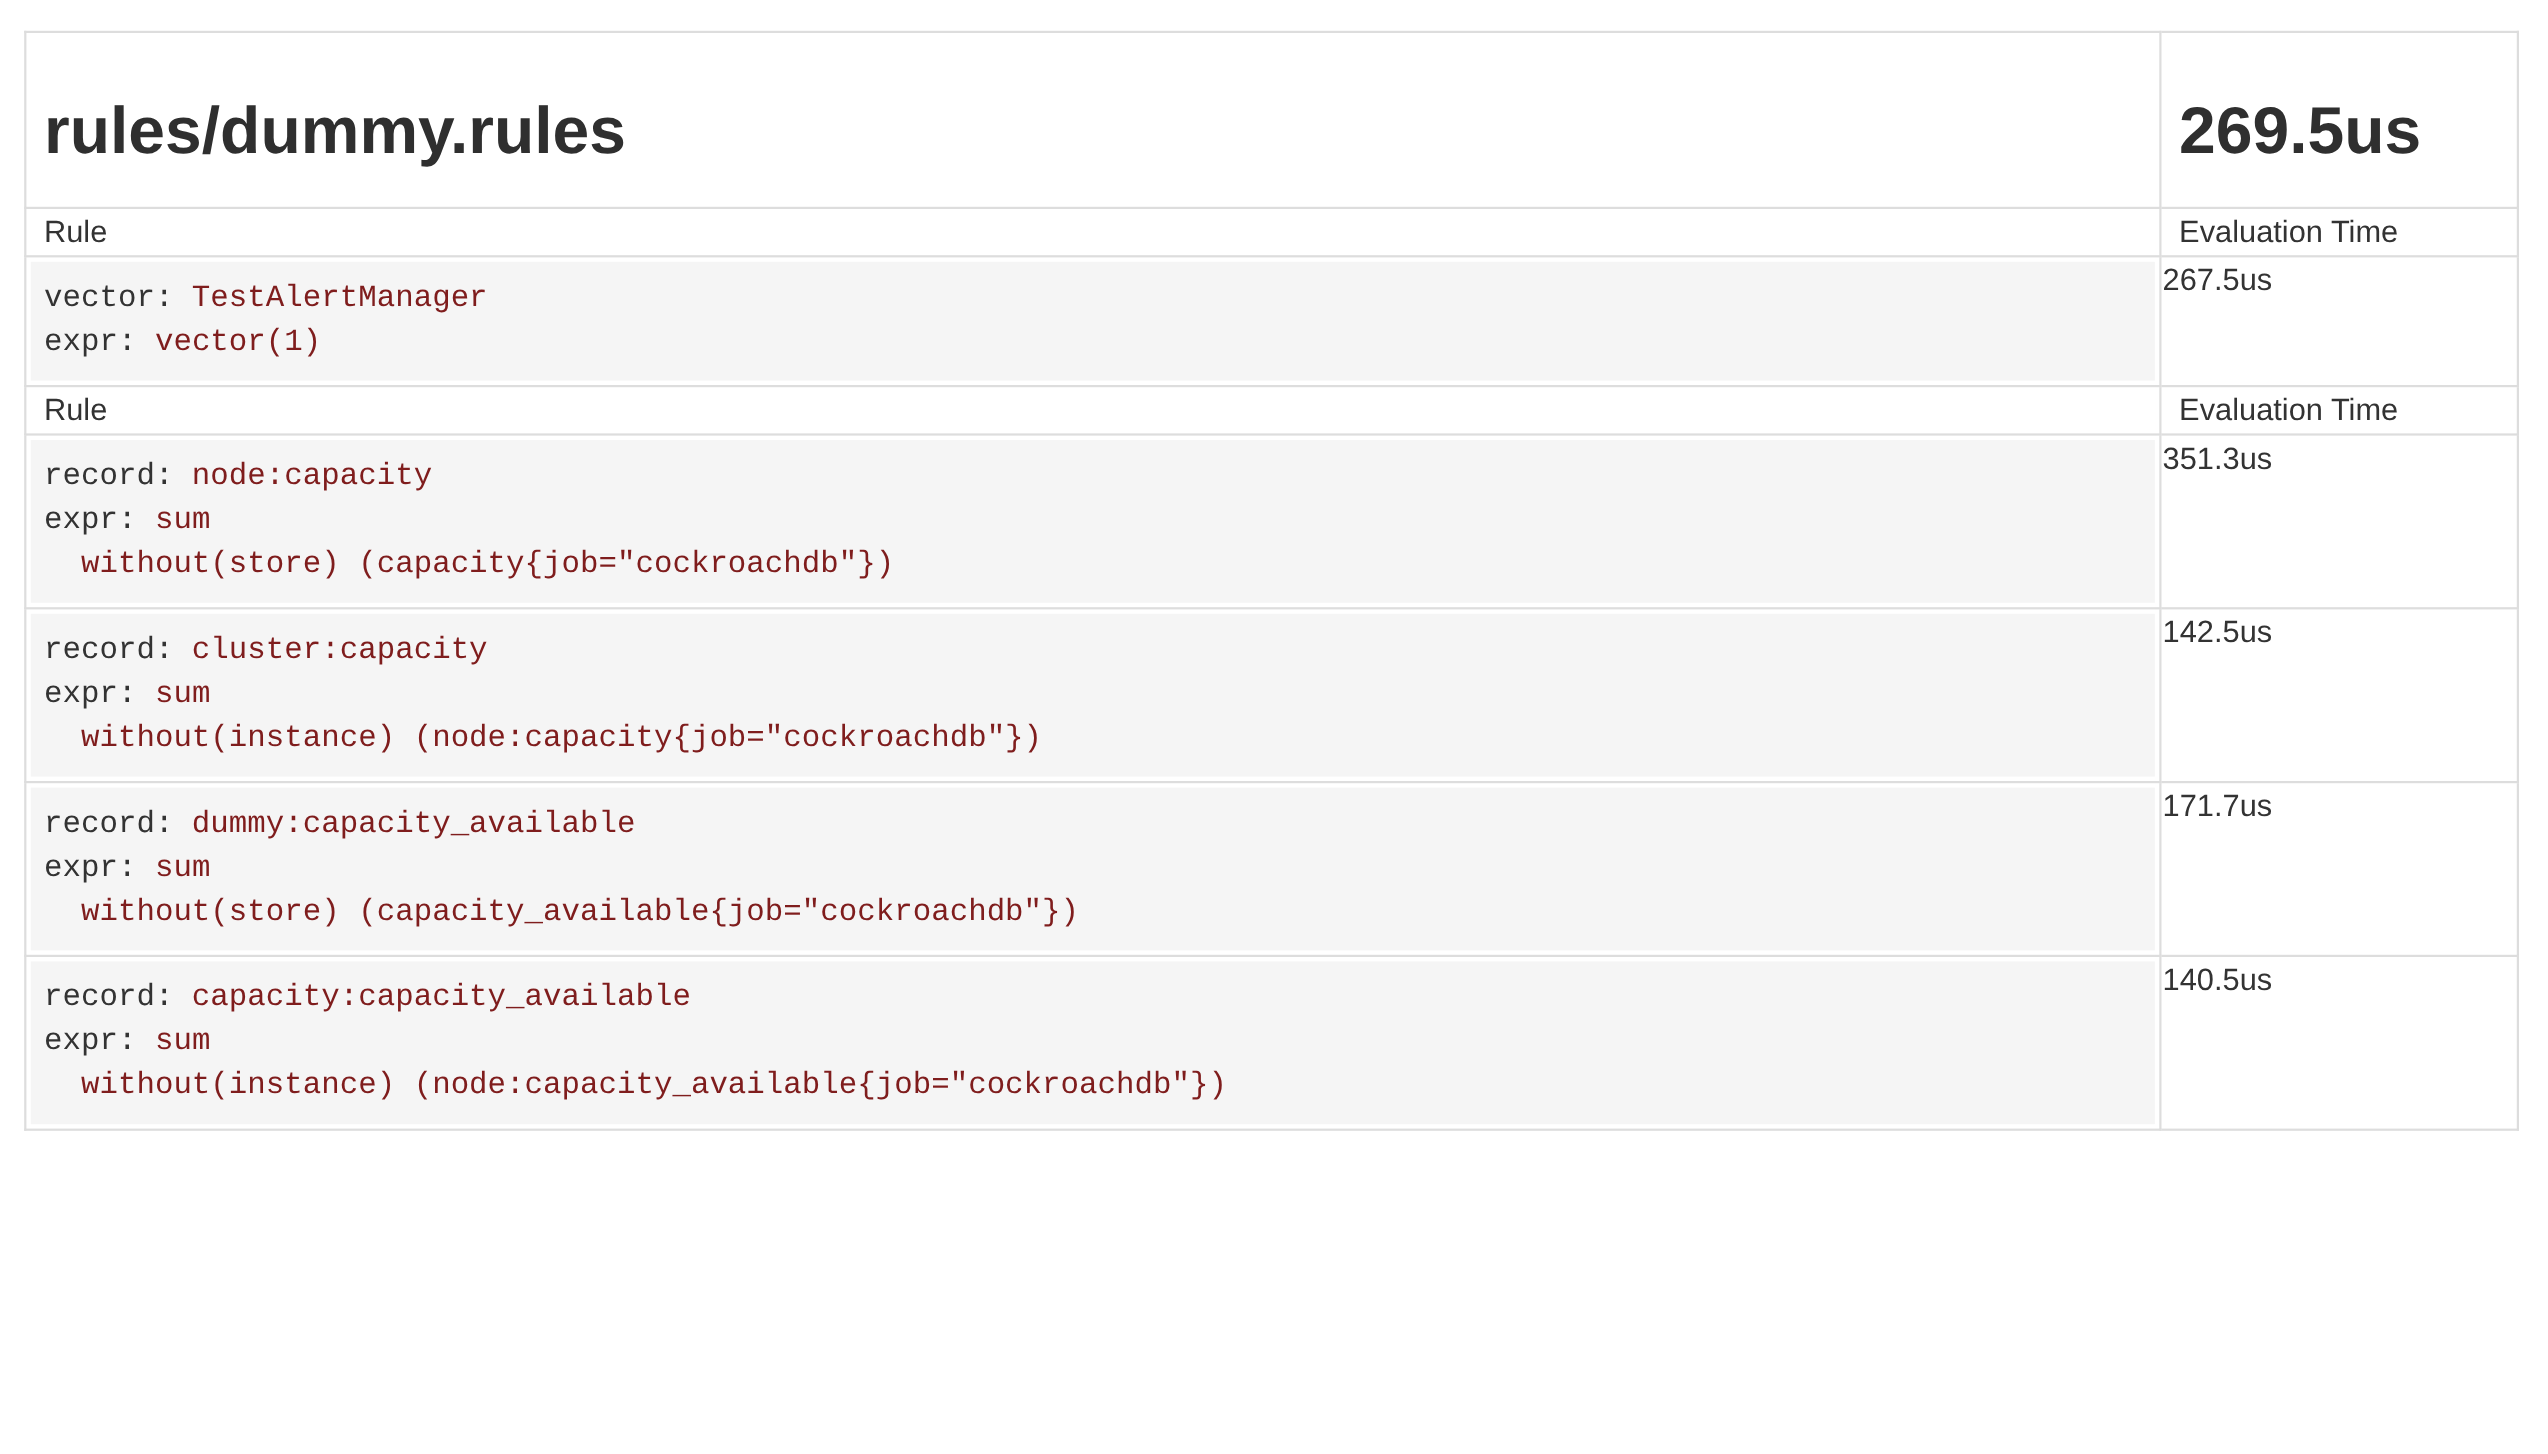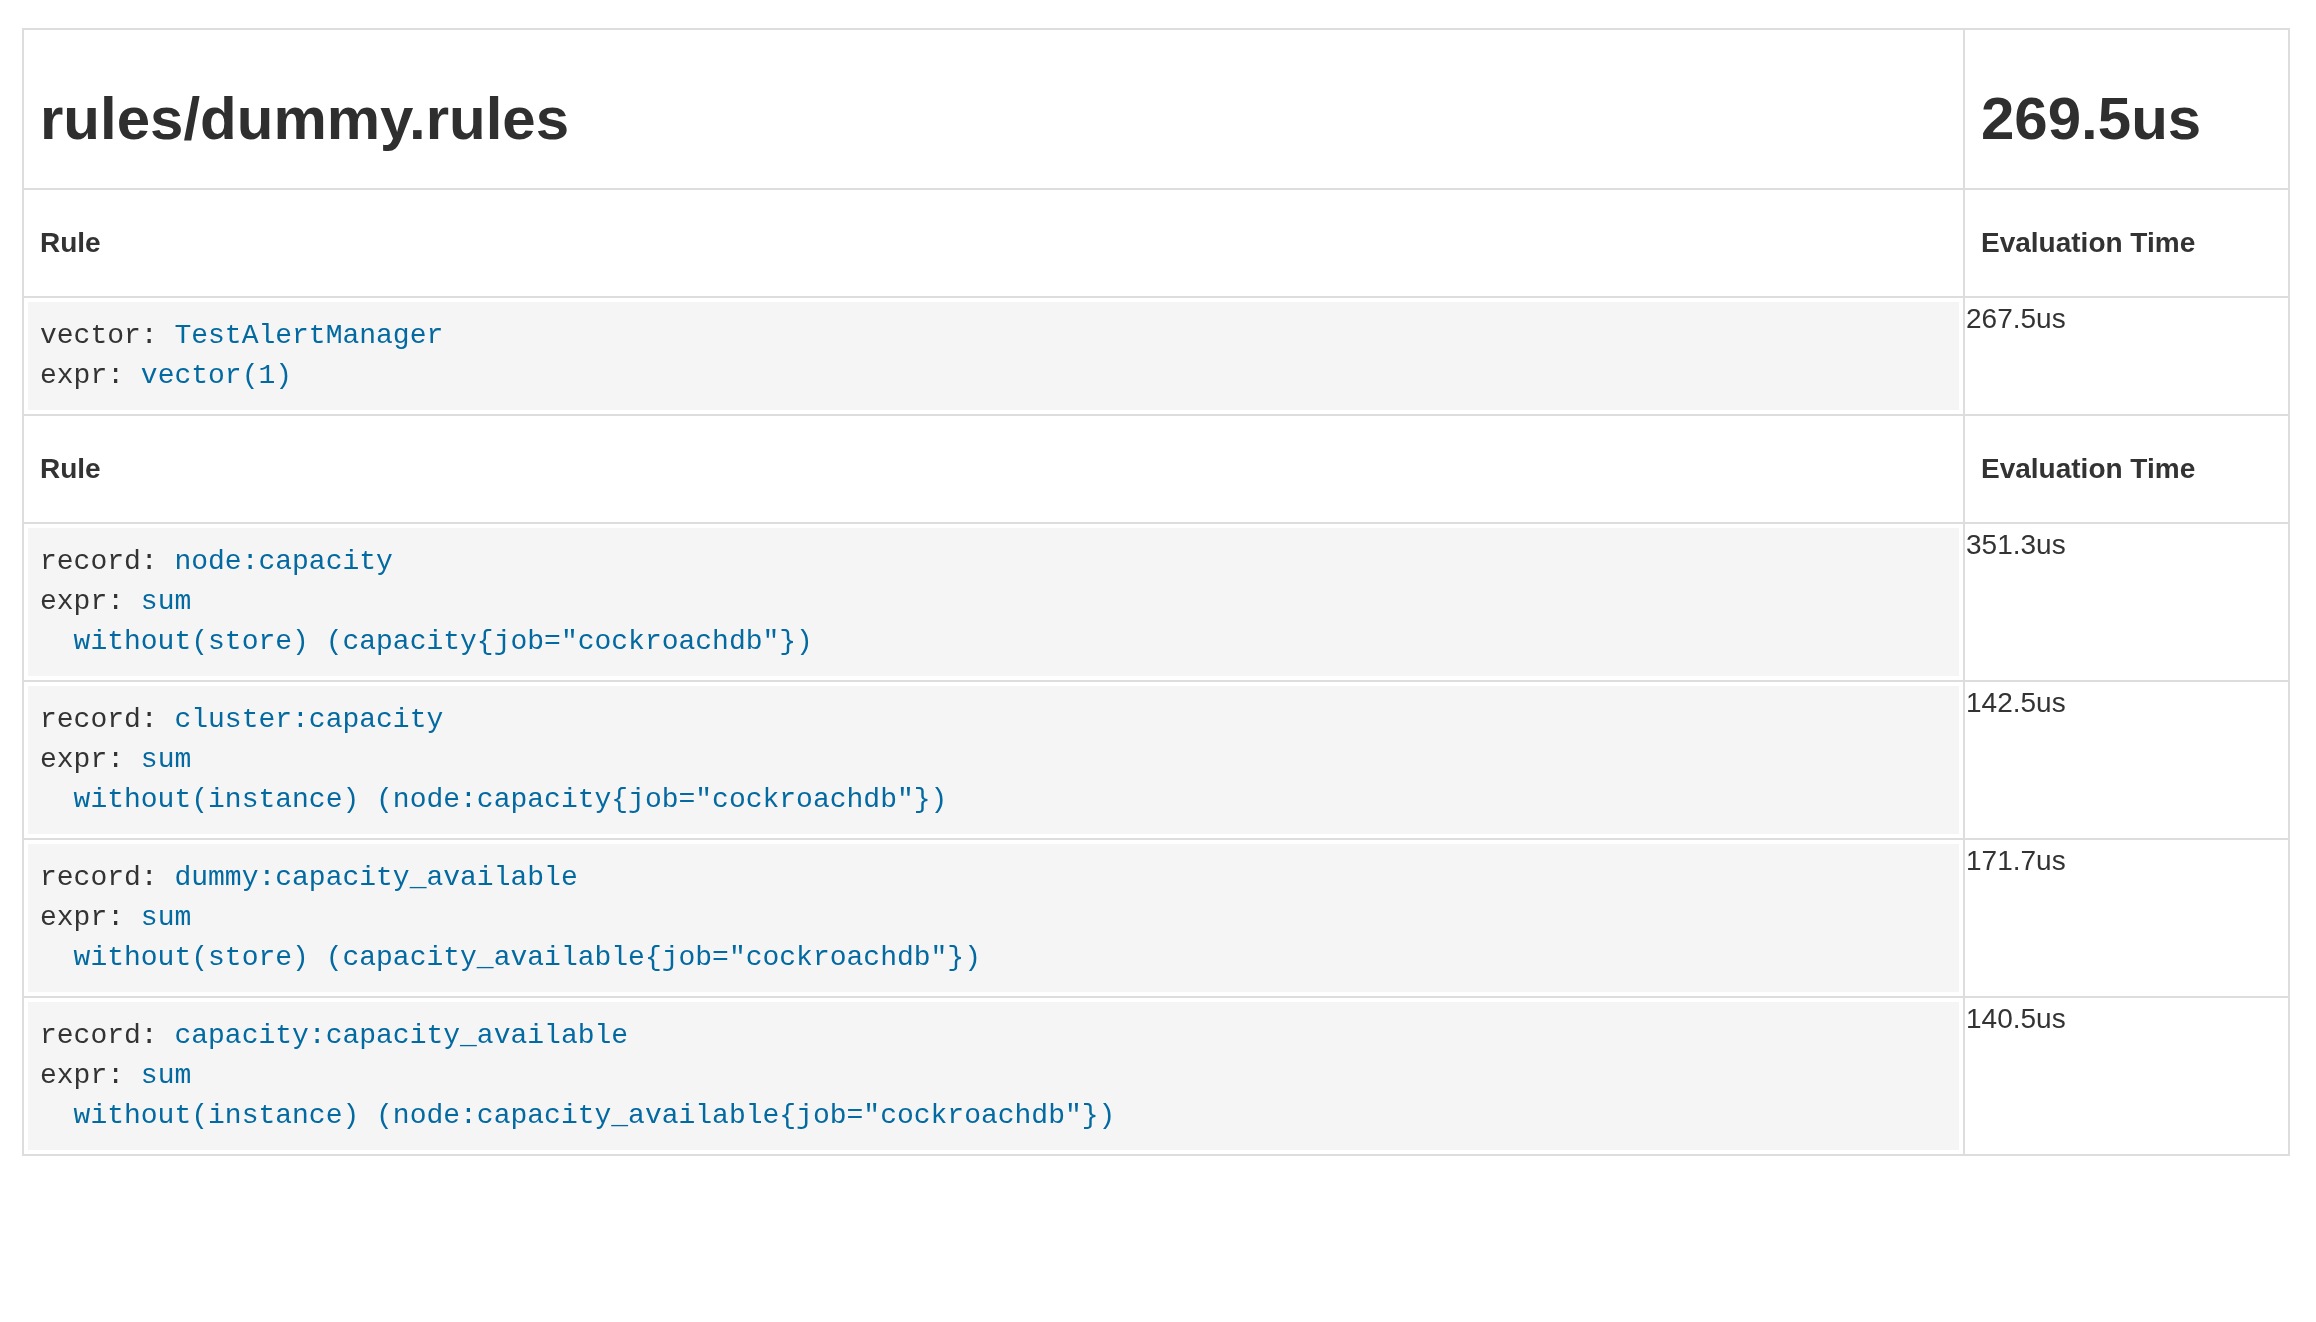--- a/index.html
+++ b/index.html
@@ -31,23 +31,23 @@
     background: #ffffff;
   }
   col.col-rule { width: 1941px; }
   col.col-eval { width: auto; }
   table.rules-table td, table.rules-table th {
     border: 2px solid #dddddd;
     vertical-align: top;
     text-align: left;
   }
   th.col-header {
-    padding: 34px 16px;
+    padding: 2px 16px;
     font-size: 28px;
-    font-weight: bold;
+    font-weight: normal;
     color: #333333;
     line-height: 38px;
   }
   td.group-cell { padding: 16px; }
   td.group-cell h2 {
     margin: 40px 0 20px 0;
     font-size: 60px;
     line-height: 1.1;
     font-weight: bold;
     color: #2f2f2f;
@@ -60,21 +60,21 @@
   .rule-block {
     background: #f5f5f5;
     padding: 14px 12px;
     font-family: "Liberation Mono", monospace;
     font-size: 28px;
     line-height: 40px;
     color: #333333;
   }
   .code-line { white-space: pre; }
   a.rule-link {
-    color: #0369a1;
+    color: #7f1d1d;
     text-decoration: none;
     cursor: pointer;
     text-align: center;
   }
   td.eval-cell {
     font-size: 28px;
     line-height: 40px;
     color: #333333;
     background: #ffffff;
   }

